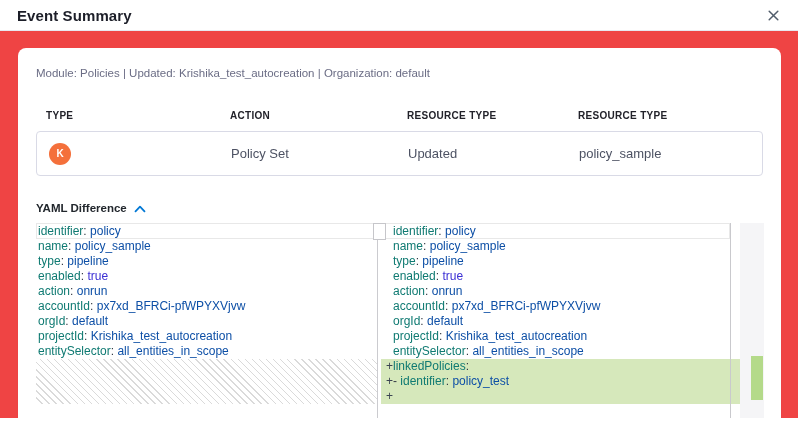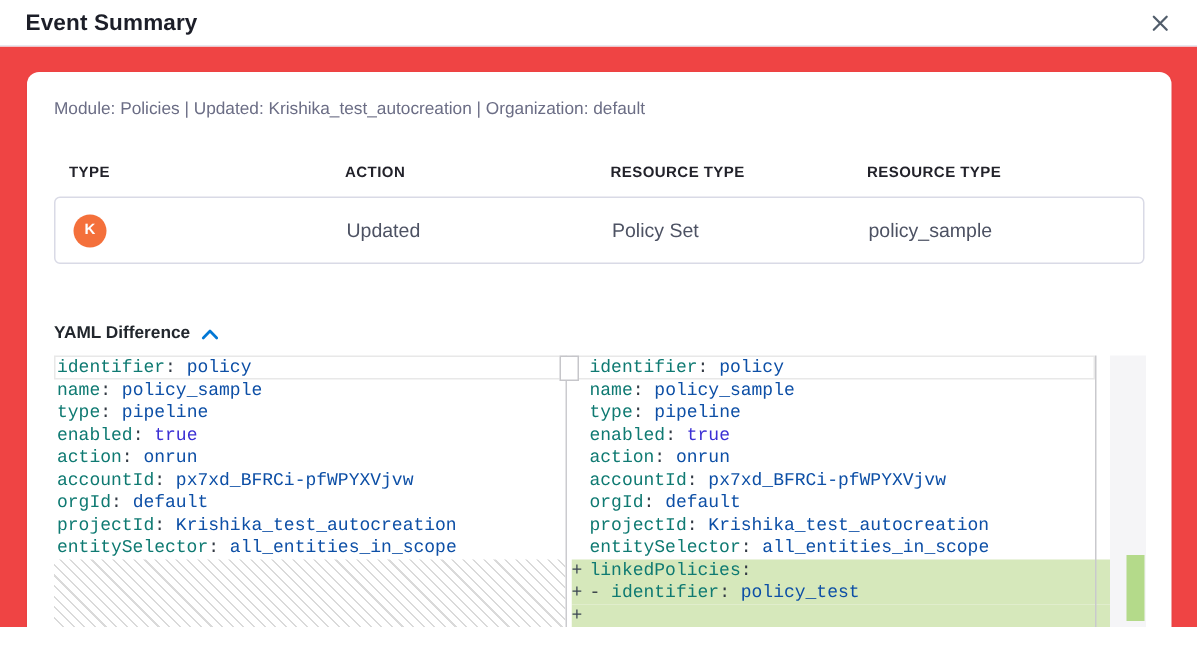--- a/index.html
+++ b/index.html
@@ -26,27 +26,27 @@
   .tbl-head .c1 { padding-left:10px; }
 
   .tbl-row { display:grid; grid-template-columns:194px 177px 171px 1fr; align-items:center;
     height:45px; border:1px solid #d9dae6; border-radius:4px; margin-top:10px;
     font-size:13px; color:#4d5263; }
   .user-cell { display:flex; align-items:center; gap:8px; padding-left:12px; }
   .avatar { width:22px; height:22px; border-radius:50%; background:#f4703b; color:#fff;
     font-size:10px; font-weight:700; display:flex; align-items:center; justify-content:center; flex:none; }
   .user-name { color:#22272d; white-space:nowrap; }
 
-  .yaml-label-row { margin-top:40px; display:flex; align-items:center; gap:7px; }
+  .yaml-label-row { margin-top:26px; display:flex; align-items:center; gap:7px; }
   .yaml-label { font-size:11.5px; font-weight:700; color:#22272d; }
   .collapse-btn { display:flex; align-items:center; cursor:pointer; padding-top:1px; }
 
   
   .diff { position:relative; margin-top:9px; height:206px;
-    font-family:Liberation Mono, monospace; font-size:12px; line-height:15px; color:#333a44; }
+    font-family:Liberation Sans, sans-serif; font-size:12px; line-height:15px; color:#333a44;text-align:right; }
   .pane { position:absolute; top:0; height:100%; overflow:hidden; padding-top:1px; background:#fff; }
   .pane-left { left:0; width:341px; }
   .pane-right { left:345px; width:359px; }
   .code-line { height:15px; display:flex; white-space:pre; }
   .code-line.added { background:#d6e8bb; }
   .line-margin { width:12px; flex:none; color:#3c4653; }
   .pane-left .line-code { padding-left:2px; }
   .tk-key { color:#0f7a72; }
   .tk-val { color:#0d4fa6; }
   .tk-bool { color:#3b2fd4; }
@@ -89,22 +89,22 @@
       <div class="c1">TYPE</div>
       <div>ACTION</div>
       <div>RESOURCE TYPE</div>
       <div>RESOURCE TYPE</div>
     </div>
 
     <div class="tbl-row">
       <div class="user-cell">
         <div class="avatar">K</div>
       </div>
+      <div>Policy Set</div>
       <div>Updated</div>
-      <div>Policy Set</div>
       <div>policy_sample</div>
     </div>
 
     <div class="yaml-label-row">
       <div class="yaml-label">YAML Difference</div>
       <div class="collapse-btn">
         <svg width="12" height="8" viewBox="0 0 12 8">
             <polyline points="1.5,6.3 6,1.7 10.5,6.3" stroke="#0278d5" stroke-width="1.8" fill="none" stroke-linecap="round" stroke-linejoin="round"></polyline>
           </svg>
       </div>

